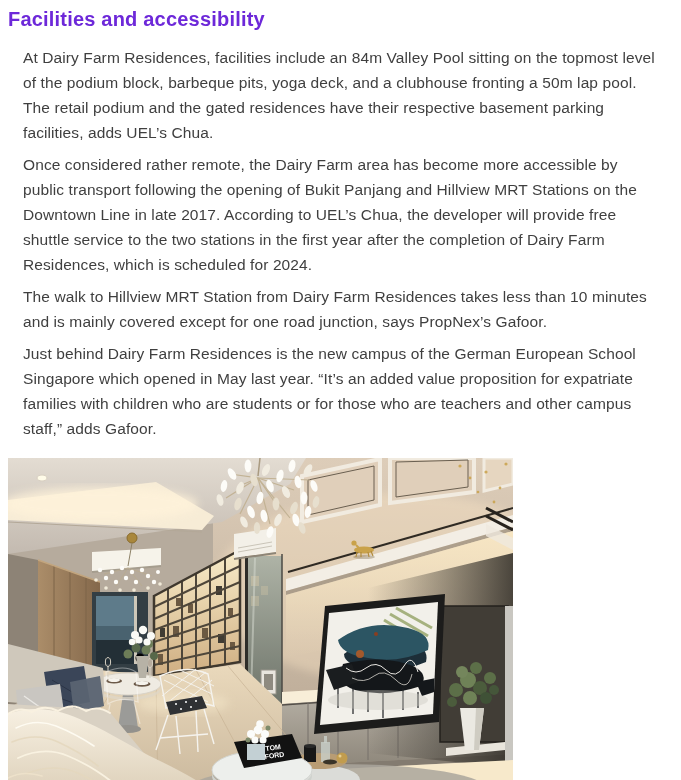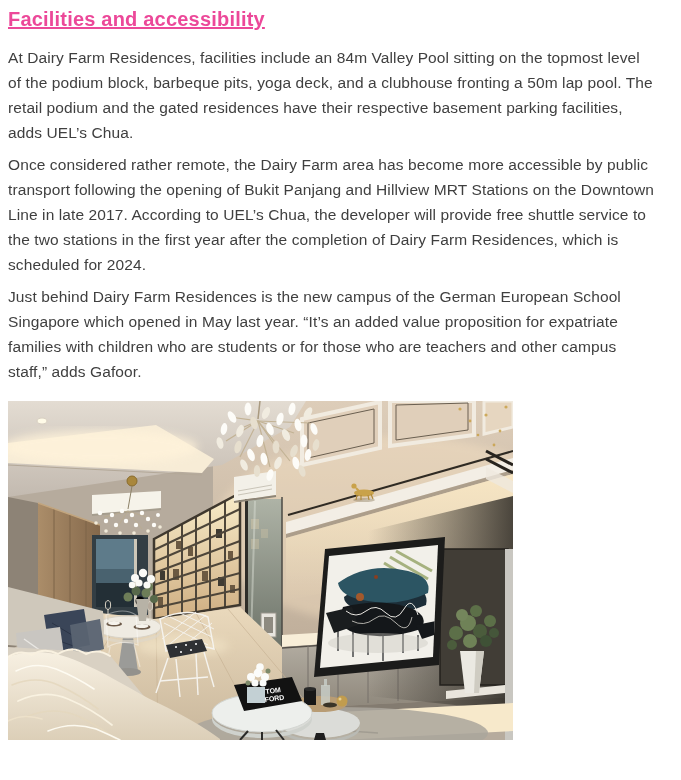--- a/index.html
+++ b/index.html
@@ -1,35 +1,36 @@
 <!DOCTYPE html>
 <html><head>
 <meta charset="utf-8">
 <style>
   html,body{margin:0;padding:0;background:#ffffff;}
   body{width:681px;overflow-x:hidden;font-family:"Liberation Sans",sans-serif;}
   .article{padding:6px 8px 0 8px;width:665px;box-sizing:border-box;}
   h2.article-heading{
     font-size:20px;line-height:26px;margin:0 0 13px 0;
-    color:#ec4899;font-weight:bold;letter-spacing:.2px;text-decoration:underline;
+    color:#6d28d9;font-weight:bold;letter-spacing:.2px;
   }
   p.body-para{
-    font-size:15.5px;line-height:25px;margin:0 0 7px 0;
+    font-size:15.5px;line-height:25px;margin:0 0 7px 15px;
     color:#3f3f3f;letter-spacing:.1px;
   }
   figure.showflat-figure{margin:17px 0 0 0;padding:0;width:505px;}
   figure.showflat-figure svg{display:block;}
 </style>
 </head>
 <body>
 
 <article class="article">
   <h2 class="article-heading">Facilities and accessibility</h2>
   <p class="body-para">At Dairy Farm Residences, facilities include an 84m Valley Pool sitting on the topmost level of the podium block, barbeque pits, yoga deck, and a clubhouse fronting a 50m lap pool. The retail podium and the gated residences have their respective basement parking facilities, adds UEL’s Chua.</p>
   <p class="body-para">Once considered rather remote, the Dairy Farm area has become more accessible by public transport following the opening of Bukit Panjang and Hillview MRT Stations on the Downtown Line in late 2017. According to UEL’s Chua, the developer will provide free shuttle service to the two stations in the first year after the completion of Dairy Farm Residences, which is scheduled for 2024.</p>
+  <p class="body-para">The walk to Hillview MRT Station from Dairy Farm Residences takes less than 10 minutes and is mainly covered except for one road junction, says PropNex’s Gafoor.</p>
   <p class="body-para">Just behind Dairy Farm Residences is the new campus of the German European School Singapore which opened in May last year. “It’s an added value proposition for expatriate families with children who are students or for those who are teachers and other campus staff,” adds Gafoor.</p>
 
   <figure class="showflat-figure">
     <svg width="505" height="339" viewBox="0 0 505 339" xmlns="http://www.w3.org/2000/svg">
       <defs>
         <linearGradient id="gCeil" x1="0" y1="0" x2="0" y2="1">
           <stop offset="0" stop-color="#e3dcd2"></stop>
             <stop offset="1" stop-color="#c3bab0"></stop>
         </linearGradient>
         <linearGradient id="gWallR" x1="0" y1="0" x2="0" y2="1">

